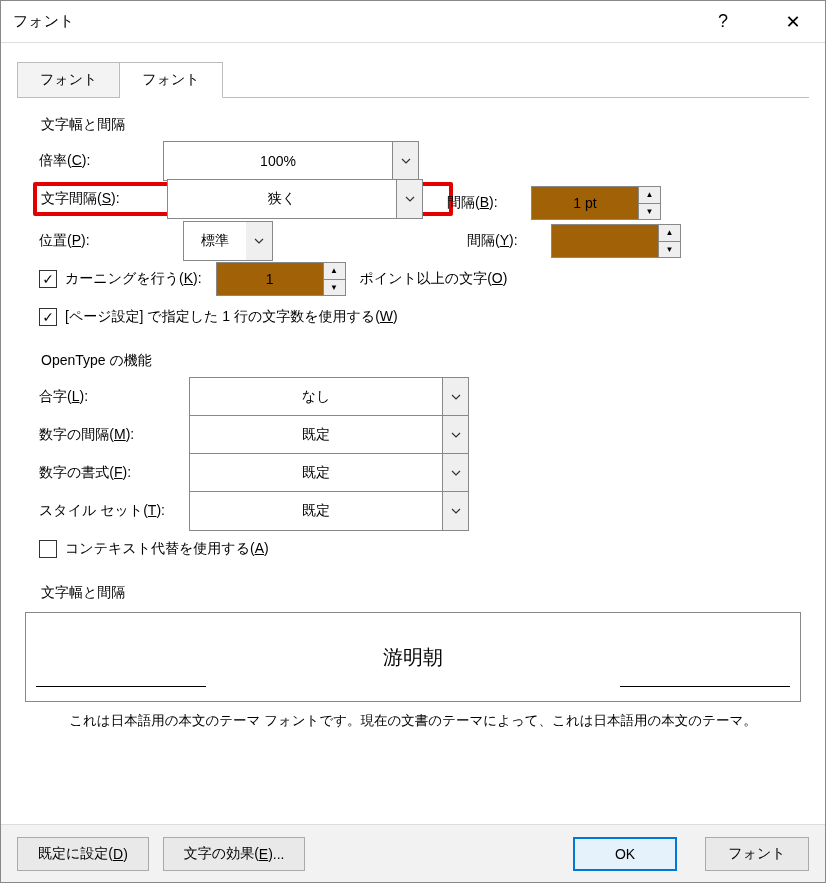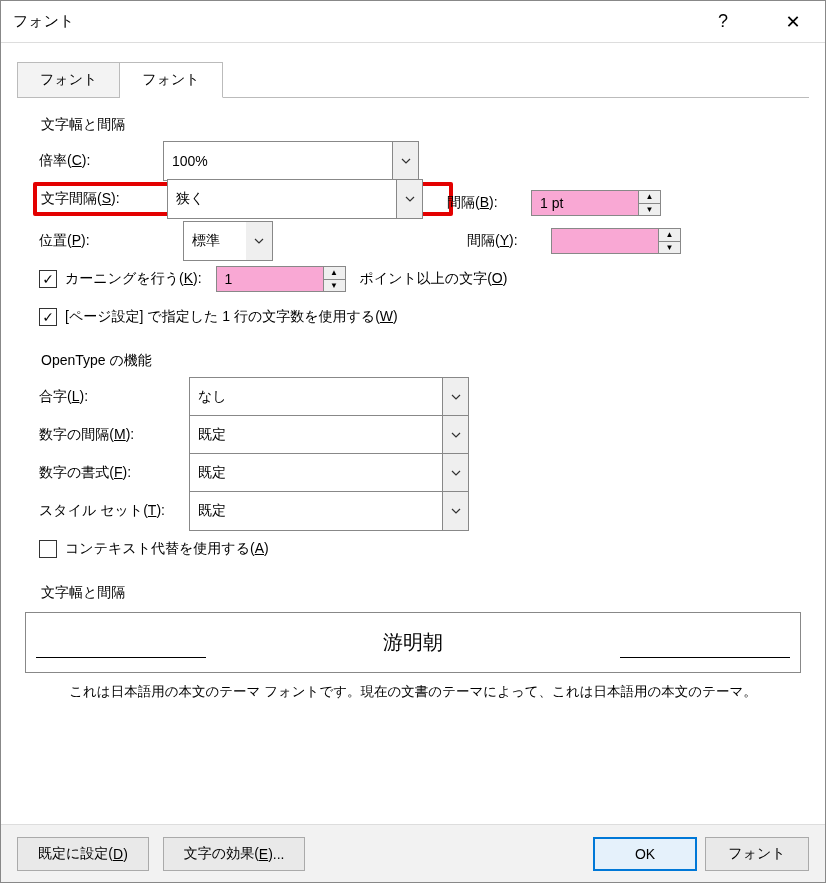--- a/index.html
+++ b/index.html
@@ -34,60 +34,60 @@
     border-top:1px solid #bbb; margin: 0 16px; padding: 18px 8px 10px 8px;
     flex:1;
   }
   .group-label { margin: 0 0 10px 16px; }
   .group-box { padding: 0 0 14px 14px; }
   .row { display:flex; align-items:center; margin: 4px 0; height:34px; }
   .lbl { display:inline-block; }
   .lbl-w1 { width: 124px; }
   .lbl-w2 { width: 150px; }
   .combo {
-    display:flex; align-items:center; height:40px; border:1px solid #888; background:#fff;
+    display:flex; align-items:center; height:40px; border:1px solid #888; background:#fff;text-align:center;
   }
   .combo .text { flex:1; padding: 0 8px; white-space:nowrap; overflow:hidden; }
   .combo .arrow {
     width:26px; height:100%; border-left:1px solid #888; background:#efefef;
     display:flex; align-items:center; justify-content:center;
   }
   .combo-sm { width: 90px; margin-left: 20px; }
   .combo-sm .arrow { border-left:none; background:#efefef; }
   .spin {
-    display:flex; align-items:center; height:26px; border:1px solid #888; background:#f9a8d4;
+    display:flex; align-items:center; height:34px; border:1px solid #888; background:#a16207;text-align:center;
   }
   .spin .text { flex:1; padding: 0 8px; }
   .spin .arrows { width:22px; height:100%; border-left:1px solid #888; display:flex; flex-direction:column; }
   .spin .arrows div { flex:1; background:#efefef; display:flex; align-items:center; justify-content:center; font-size:8px; }
   .spin .arrows div:first-child { border-bottom:1px solid #888; }
   .chk { display:flex; align-items:center; gap:8px; }
   .chk-box {
     width:18px; height:18px; border:1px solid #333; display:flex; align-items:center; justify-content:center;
     font-size:14px; line-height:1;
   }
   .u { text-decoration: underline; }
   .highlight-row {
     border: 4px solid #e30000; border-radius:2px;
   }
   .preview-box {
-    border:1px solid #888; height:61px; margin: 10px 0 10px 0;
+    border:1px solid #888; height:90px; margin: 10px 0 10px 0;
     display:flex; align-items:center; justify-content:center; position:relative;
   }
   .preview-text { font-family: "Yu Mincho","游明朝", serif; font-size:20px; }
   .preview-ul { position:absolute; border-top:1px solid #000; width:170px; bottom:14px; }
   .preview-ul.left { left:10px; }
   .preview-ul.right { right:10px; }
   .note { font-size:13.5px; margin-top: 6px; text-align:center; }
   .footer {
     height:58px; border-top:1px solid #ddd; background:#f2f2f2;
     display:flex; align-items:center; padding: 0 16px; justify-content:space-between;
   }
   .footer-left { display:flex; gap:14px; }
-  .footer-right { display:flex; gap:8px; }
+  .footer-right { display:flex; gap:28px; }
   .btn {
     height:34px; padding: 0 20px; background:#e9e9e9; border:1px solid #aaa; cursor:pointer;
     display:flex; align-items:center;
   }
   .btn.default { border:2px solid #0078d7; background:#e5f1fb; }
   .chev svg { width:10px; height:10px; }
 </style>
 </head>
 <body>
 

